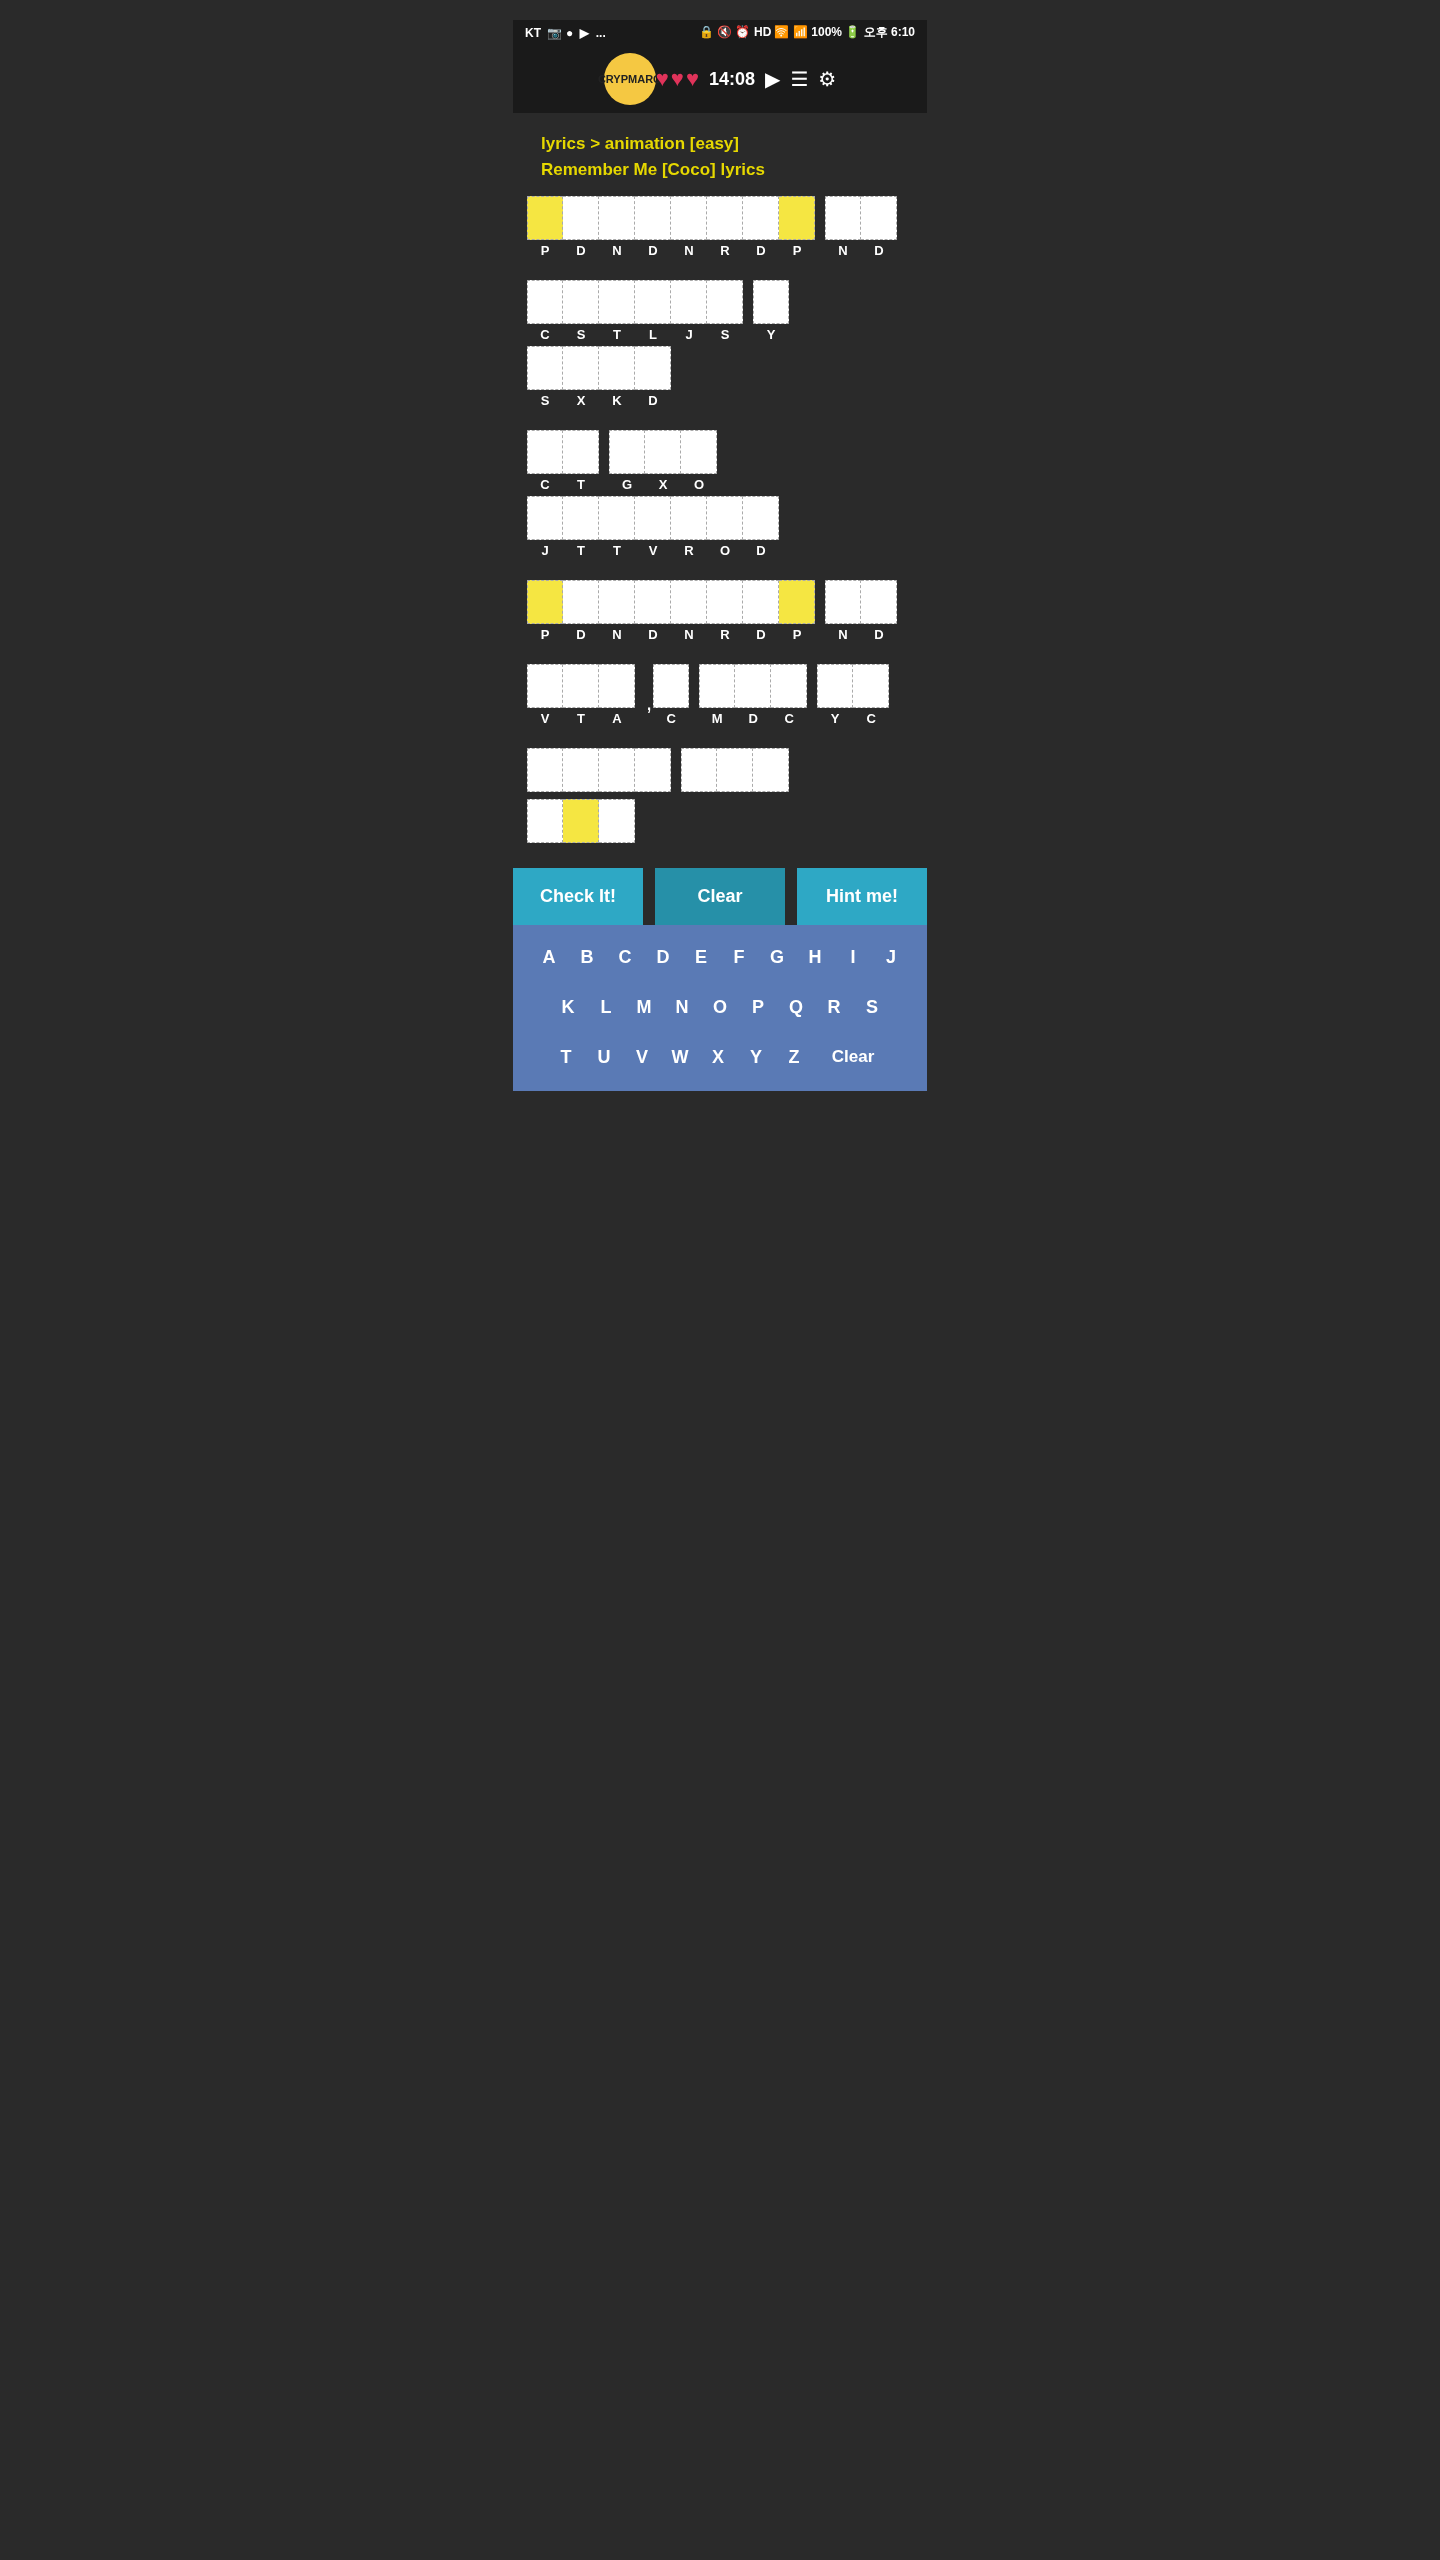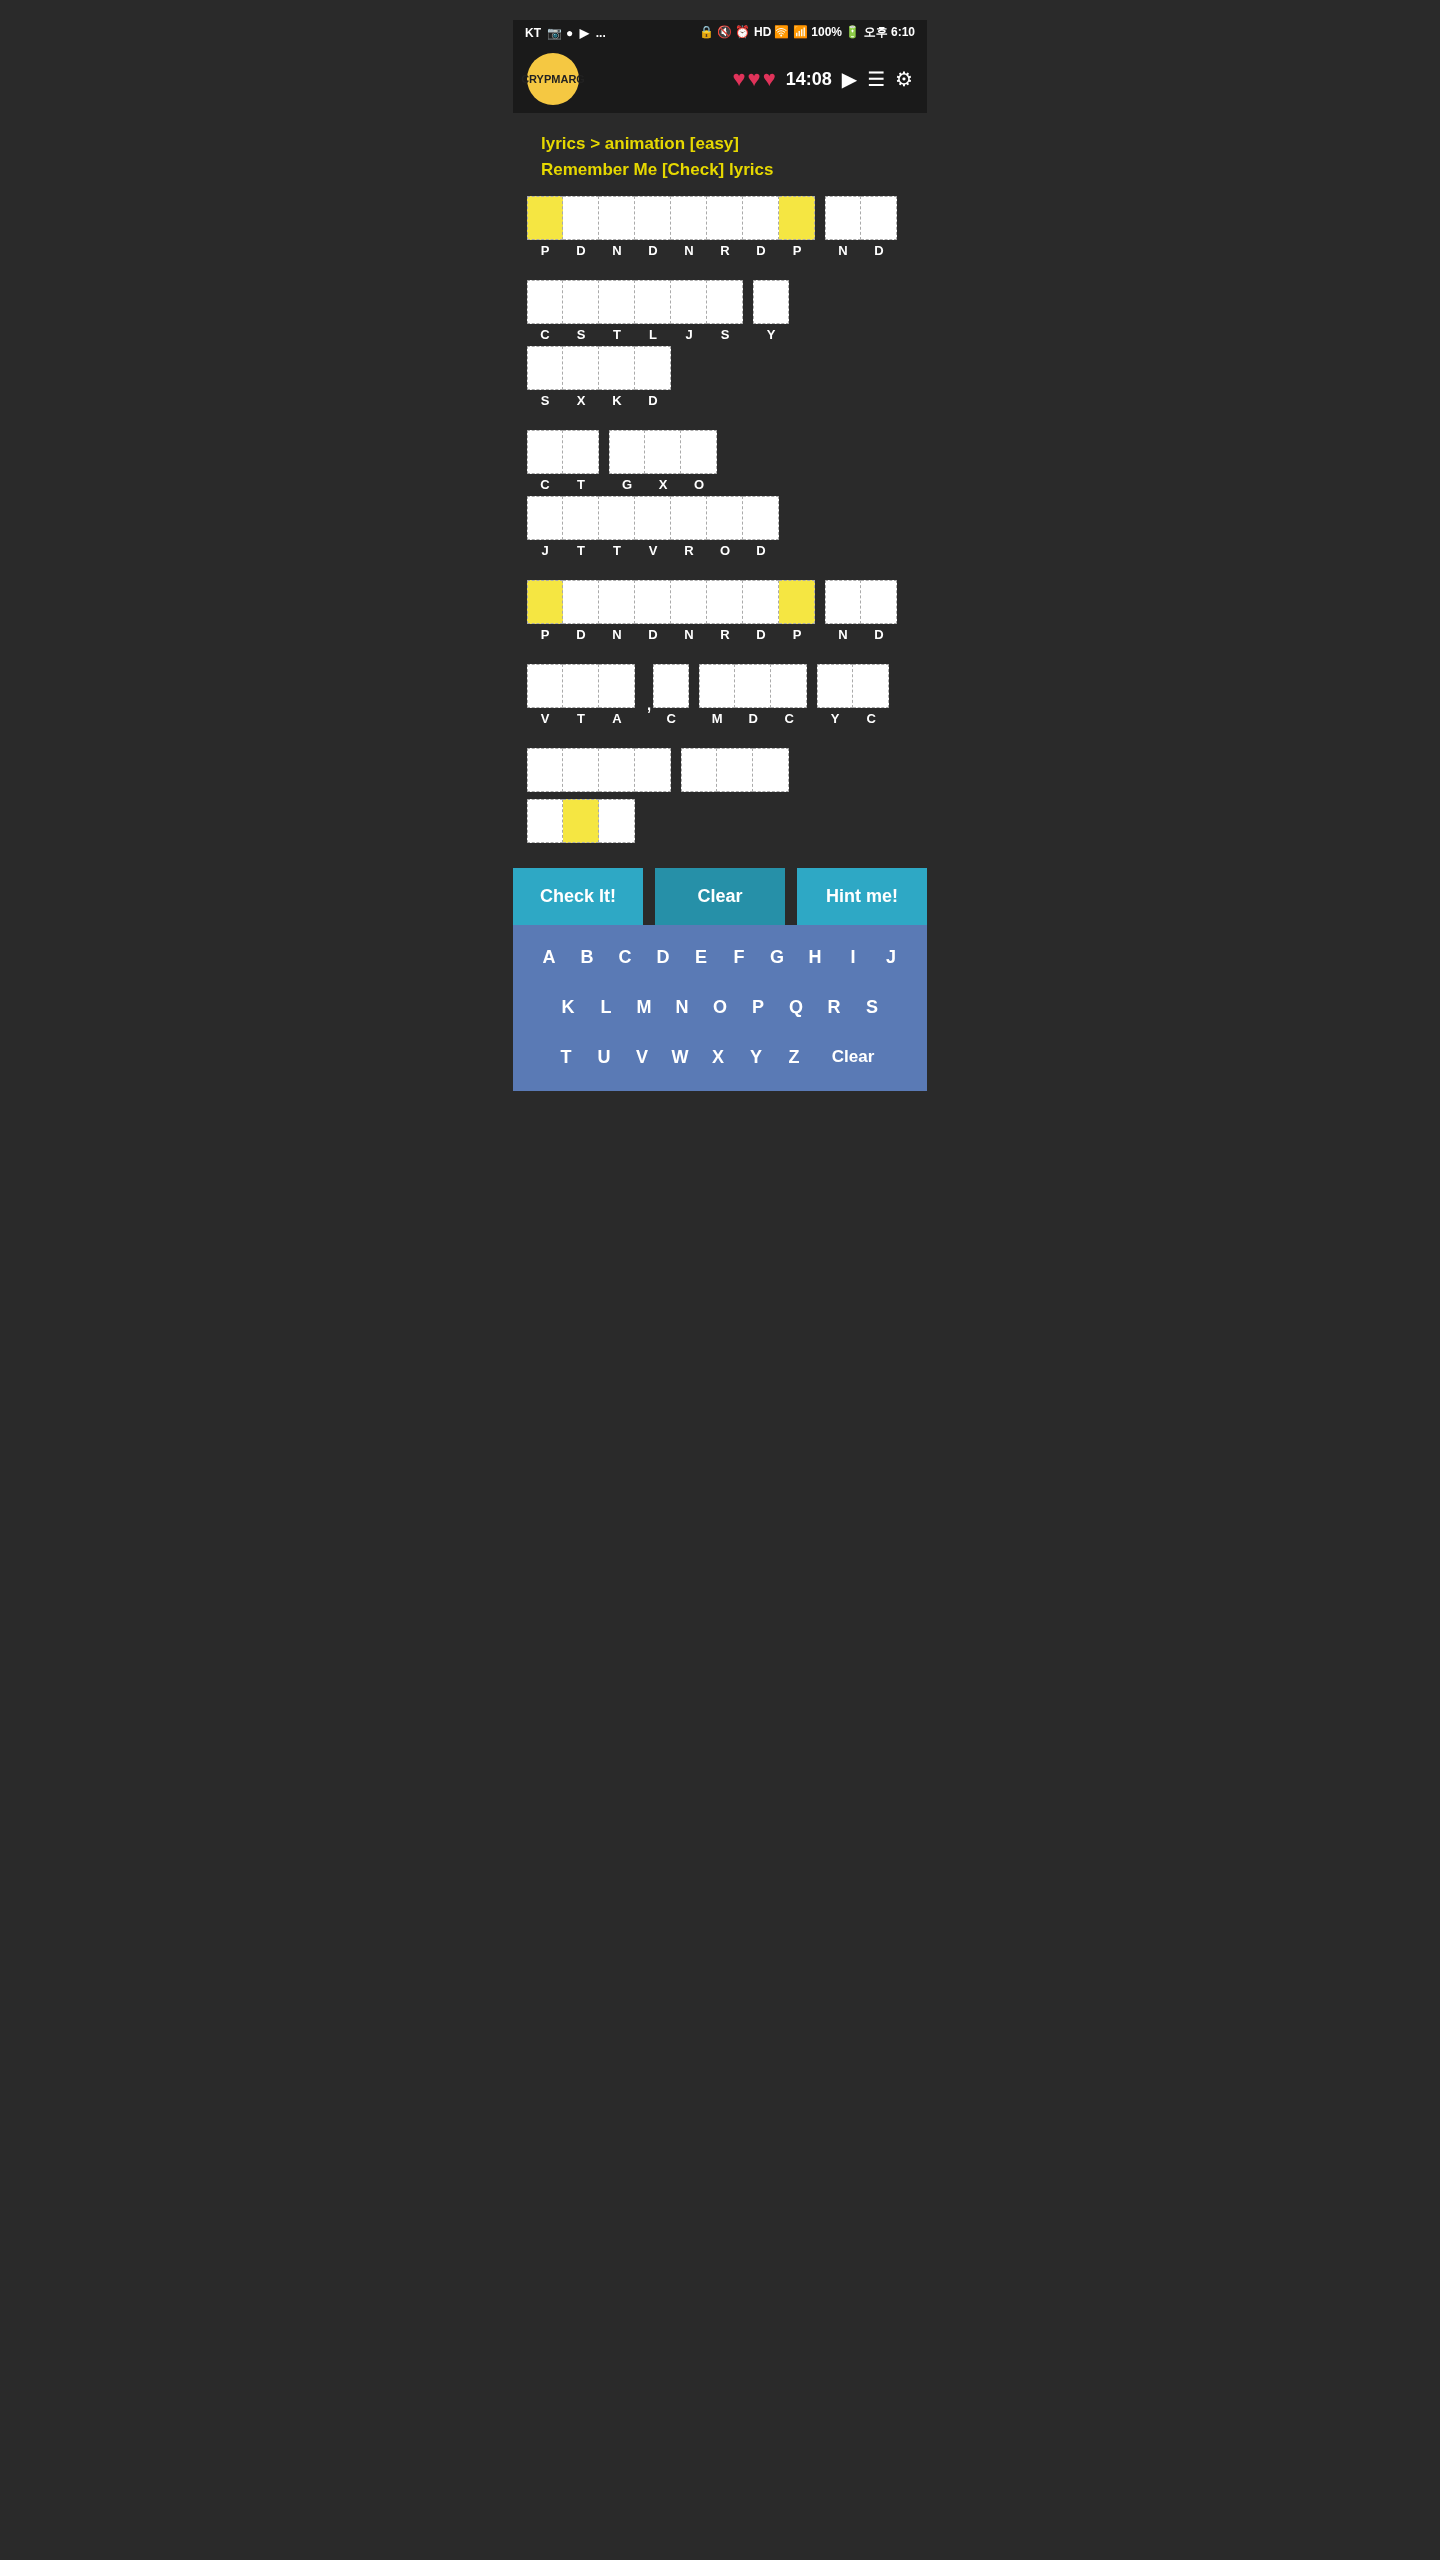--- a/index.html
+++ b/index.html
@@ -27,21 +27,21 @@
       margin-top: 20px;
     }
     .status-left { font-weight: bold; }
     .status-right { font-weight: bold; }
 
     
     .header {
       background-color: #1a1a1a;
       display: flex;
       align-items: center;
-      justify-content: space-between;
+      justify-content: center;
       padding: 8px 14px;
     }
     .logo-circle {
       width: 52px;
       height: 52px;
       border-radius: 50%;
       background: #f5c842;
       display: flex;
       align-items: center;
       justify-content: center;
@@ -233,21 +233,21 @@
     </div>
     <span class="timer">14:08</span>
     <span class="header-icon">▶</span>
     <span class="header-icon">☰</span>
     <span class="header-icon">⚙</span>
   </div>
 </div>
 
 <div class="breadcrumb-area">
   <div class="breadcrumb-text">lyrics &gt; animation [easy]</div>
-  <div class="breadcrumb-text">Remember Me [Check] lyrics</div>
+  <div class="breadcrumb-text">Remember Me [Coco] lyrics</div>
 </div>
 
 <div class="puzzle-area" id="puzzle-area">
 <div class="tile-row">
       <div class="word-group">
         <div class="tile">
           <div class="tile-box filled-yellow"></div>
           <div class="tile-label">P</div>
         </div>
         <div class="tile">

